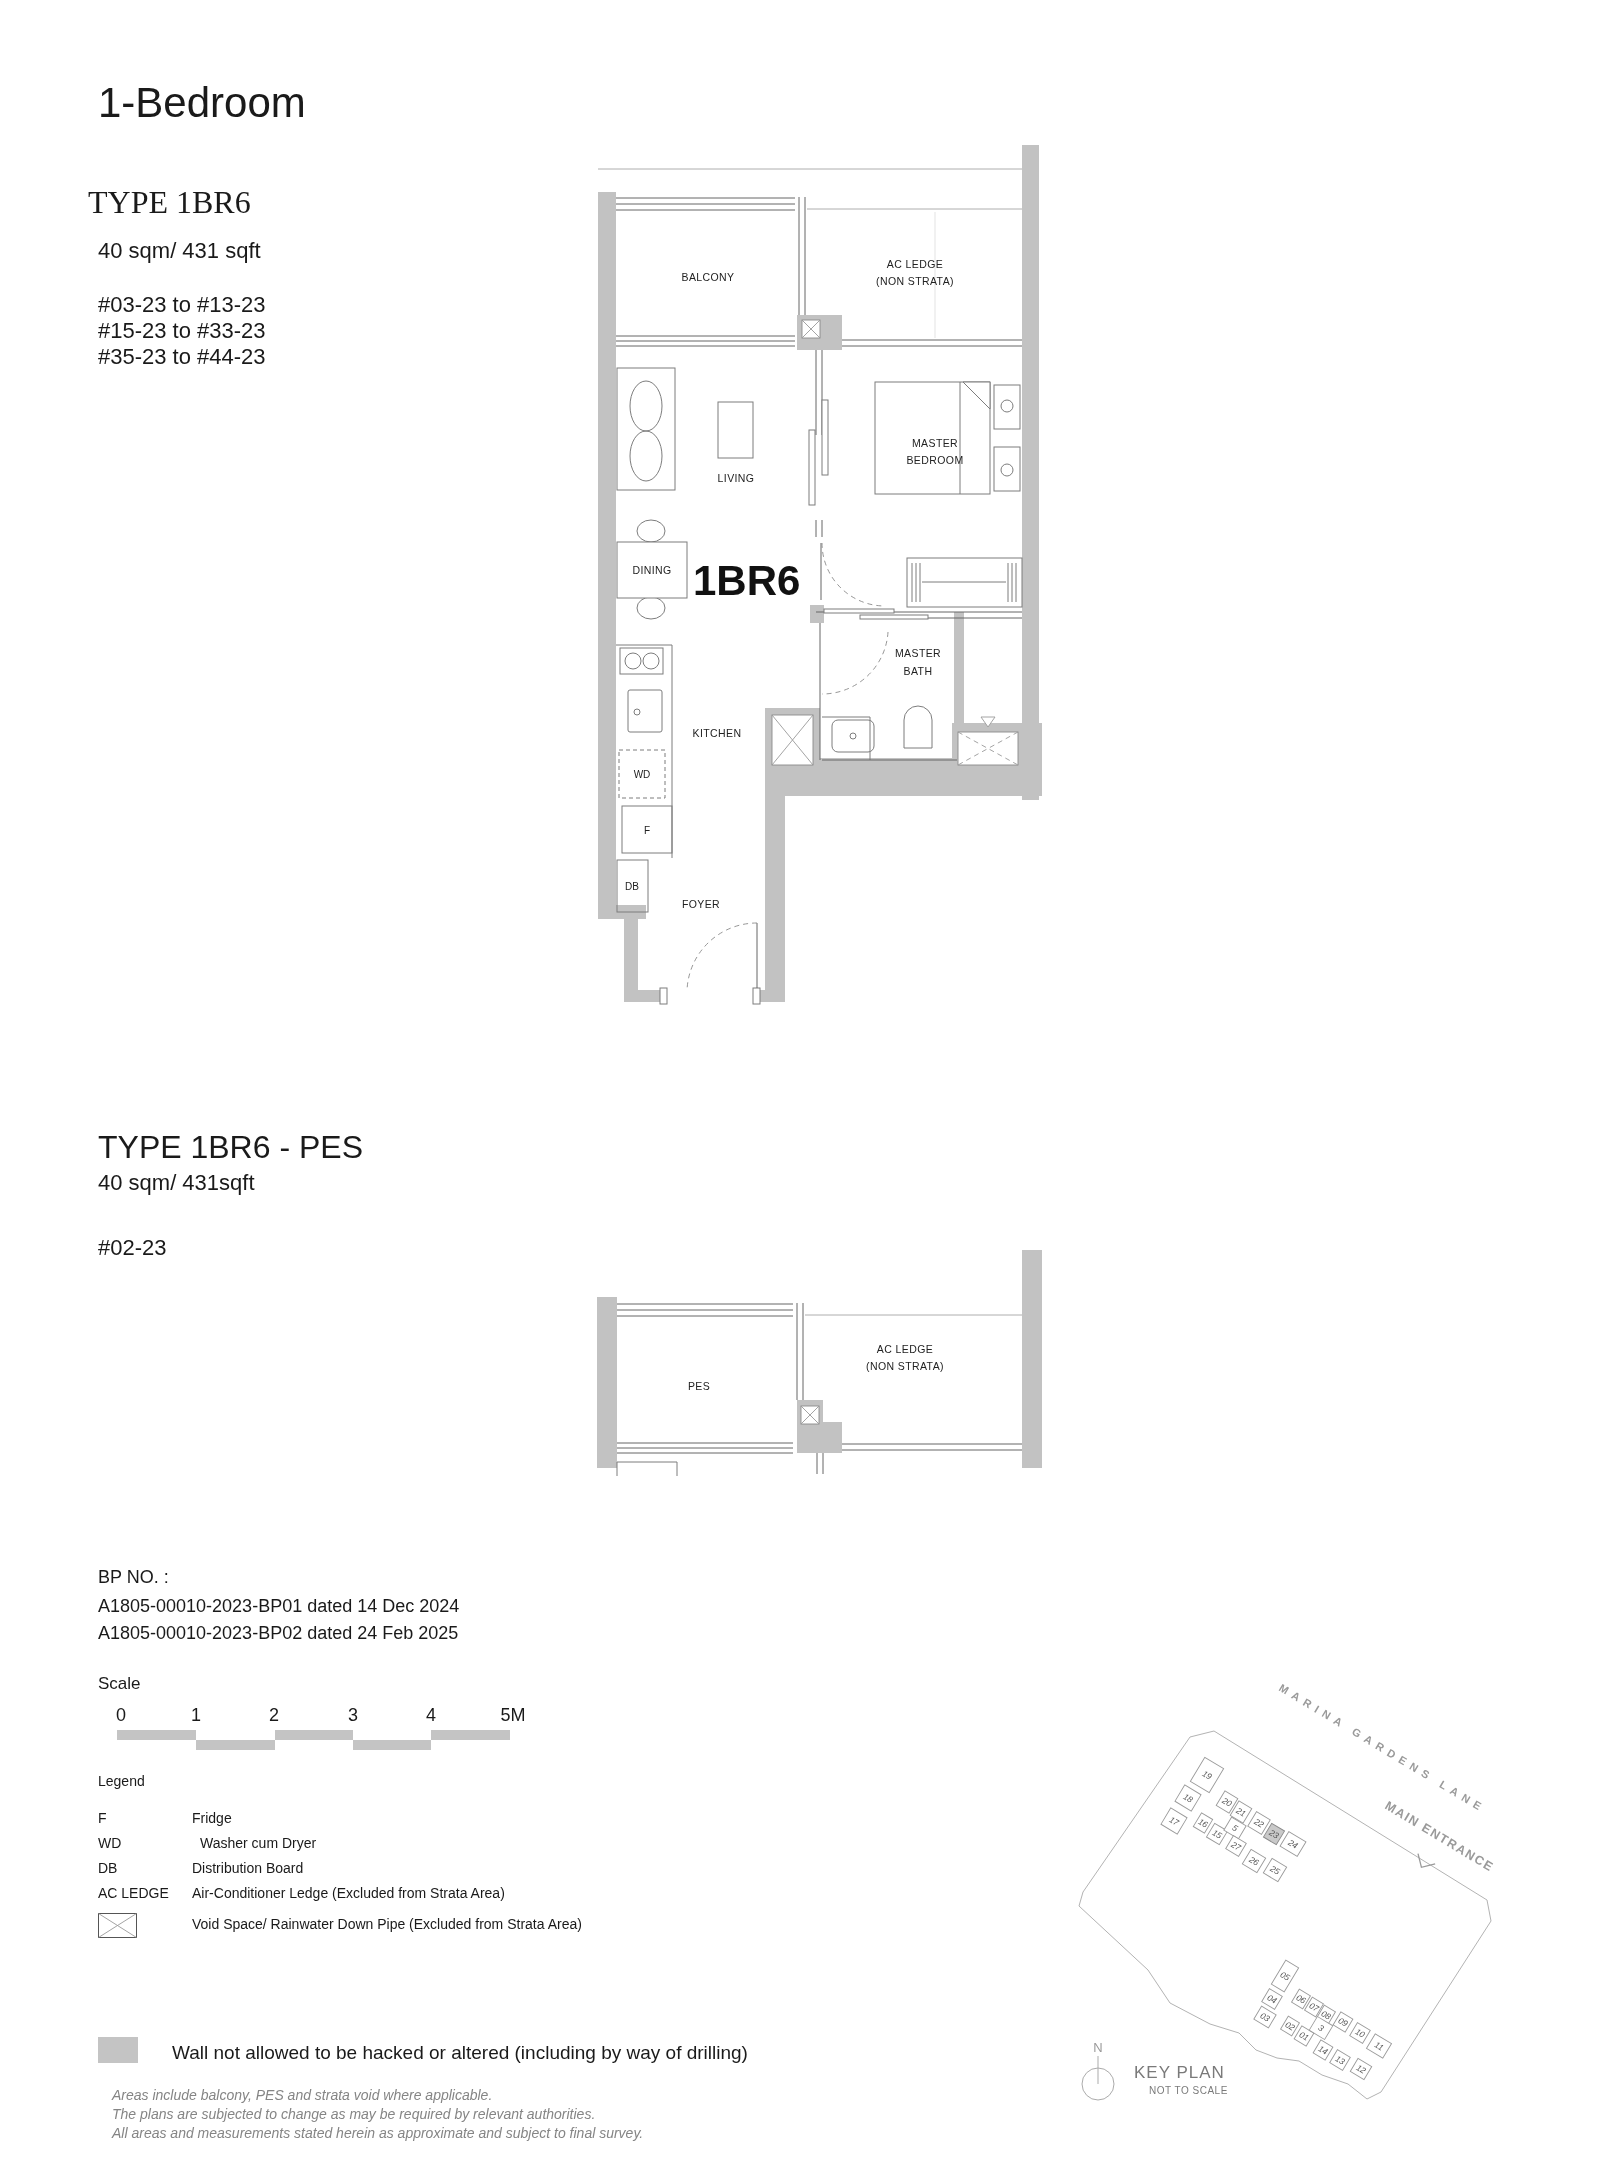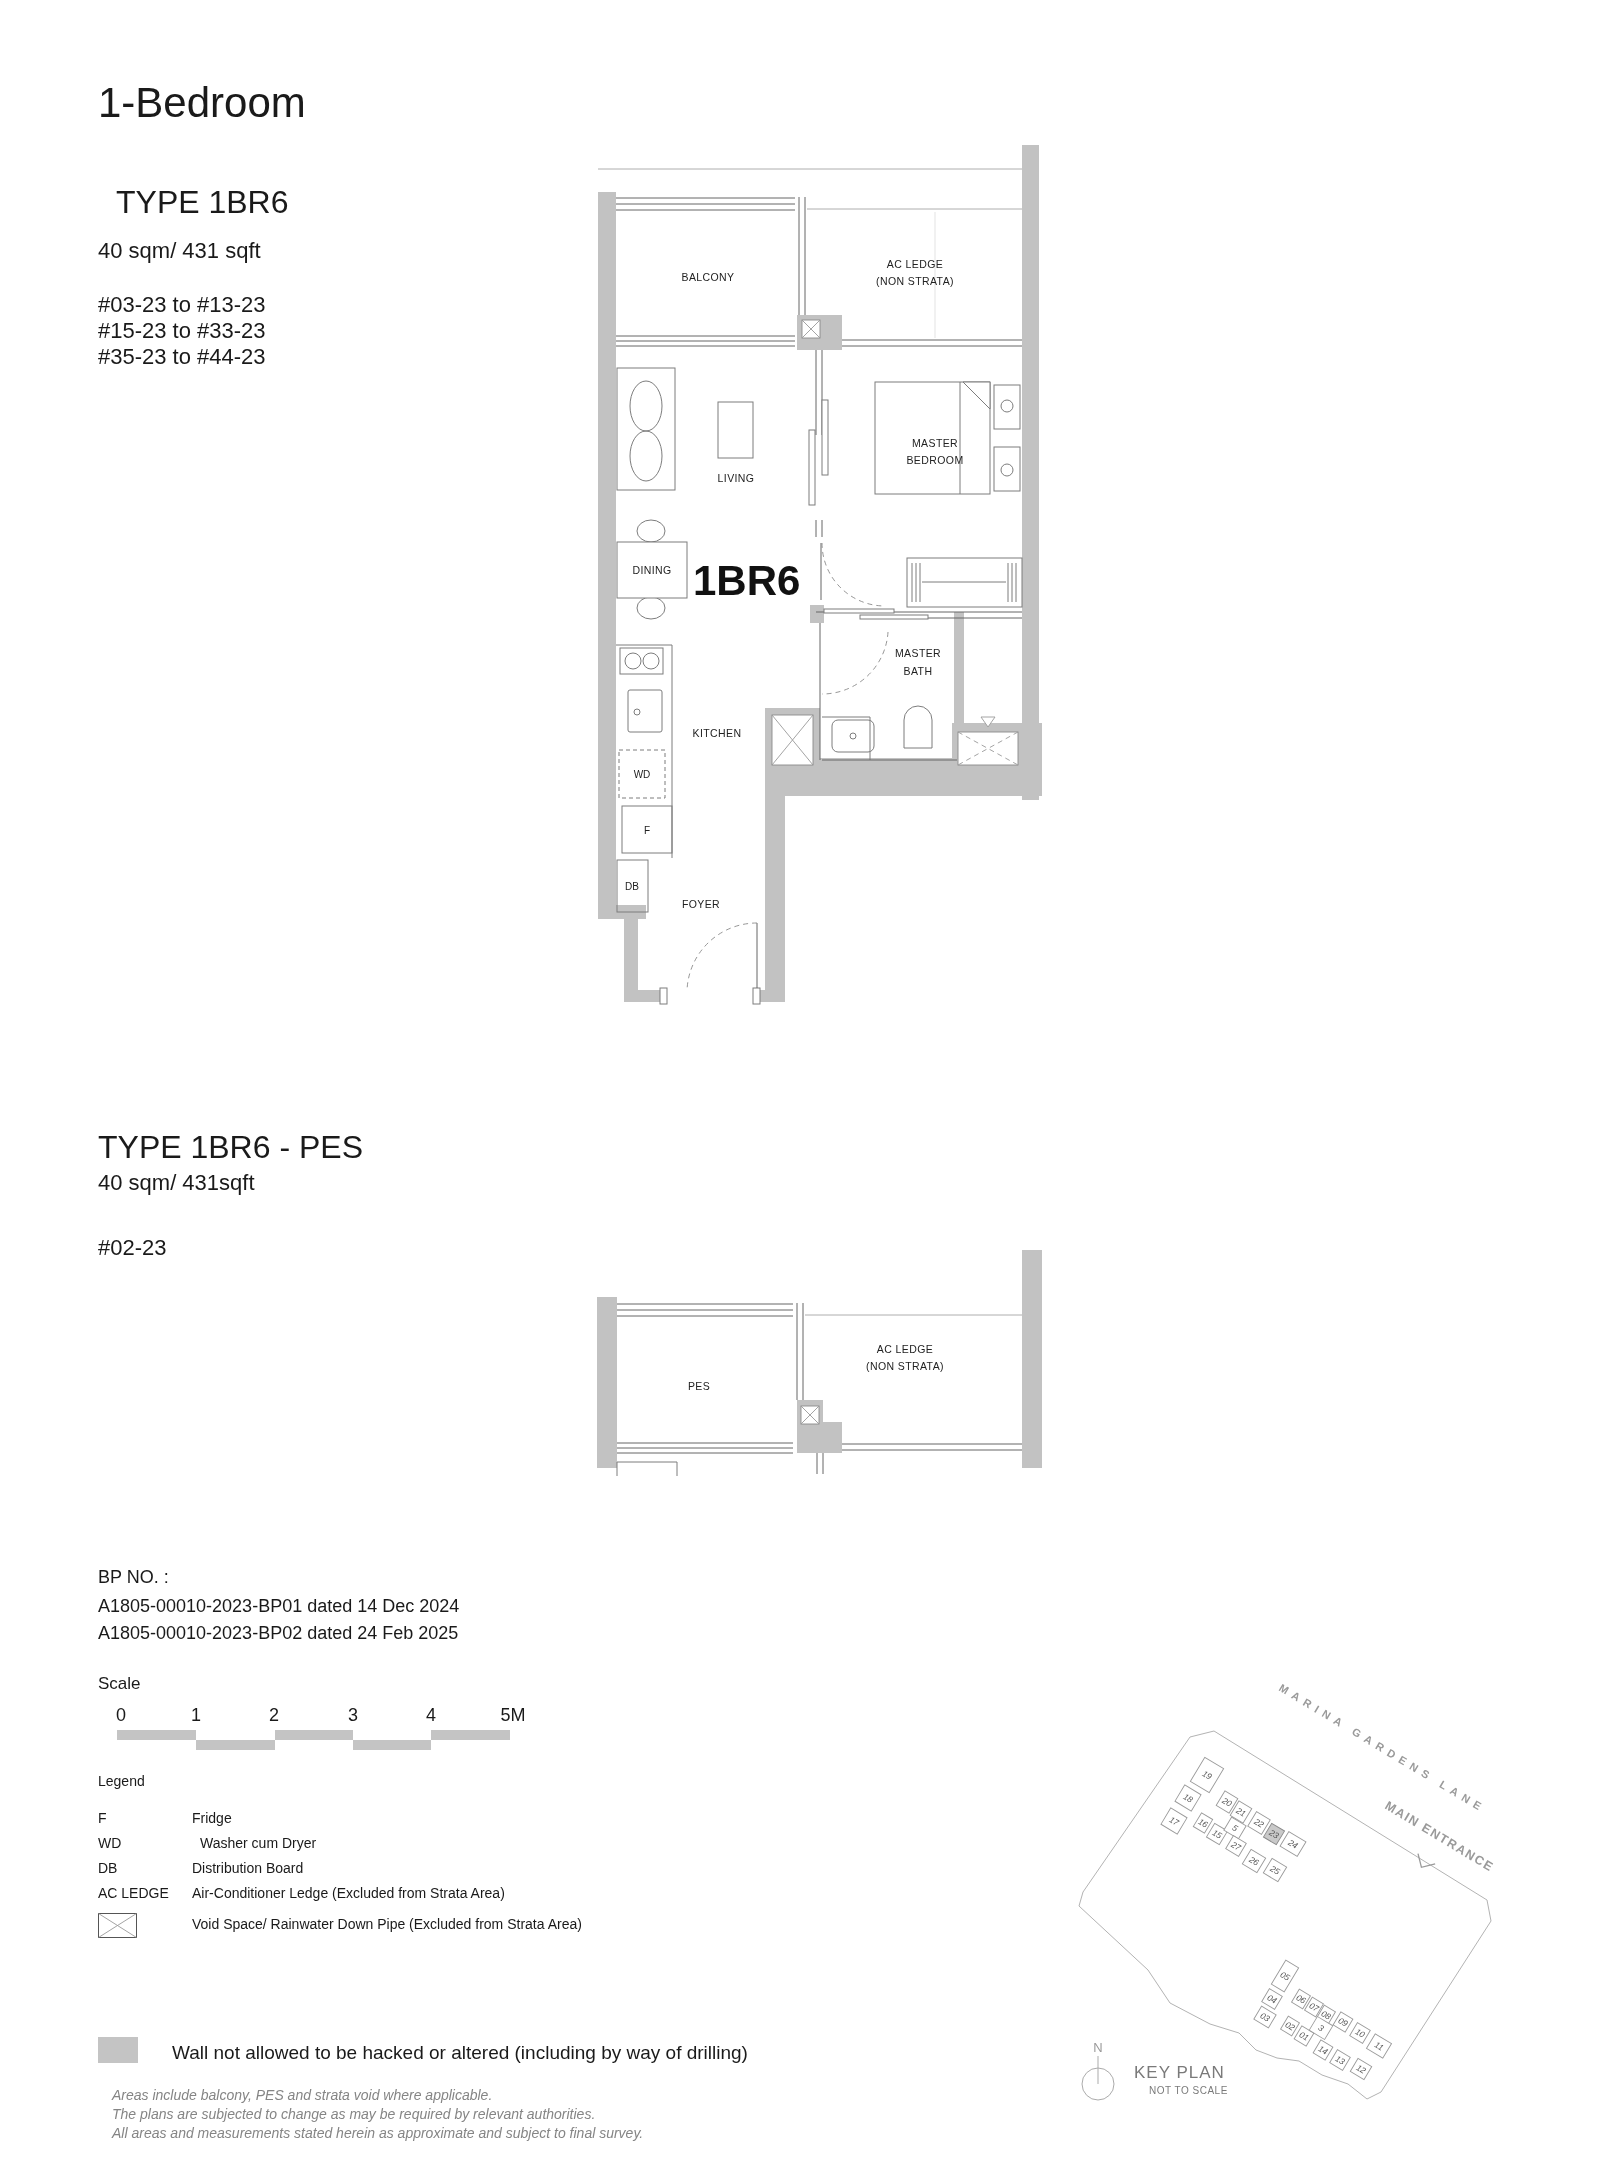--- a/index.html
+++ b/index.html
@@ -39,21 +39,21 @@
   .kp-entrance{font-size:12.5px;fill:#9a9a9a;font-weight:bold;letter-spacing:1.5px;}
   .kp-title{font-size:17px;fill:#7a7a7a;letter-spacing:1px;}
   .kp-sub{font-size:10px;fill:#7a7a7a;letter-spacing:.5px;}
   .kp-n{font-size:13px;fill:#9a9a9a;text-anchor:middle;}
 </style>
 </head>
 <body>
 
 <div class="abs page-title">1-Bedroom</div>
 
-<div class="abs type-label" style="left:116px;top:184px;">TYPE 1BR6</div>
+<div class="abs type-label" style="left:88px;top:184px;font-family:Liberation Serif, serif;">TYPE 1BR6</div>
 <div class="abs area-label" style="left:98px;top:238px;">40 sqm/ 431 sqft</div>
 <div class="abs" style="left:98px;top:292px;">
   <div class="unit-line">#03-23 to #13-23</div>
   <div class="unit-line">#15-23 to #33-23</div>
   <div class="unit-line">#35-23 to #44-23</div>
 </div>
 
 <svg class="abs" style="left:560px;top:100px;" width="500" height="950" viewBox="0 0 500 950">
 
   <g>

